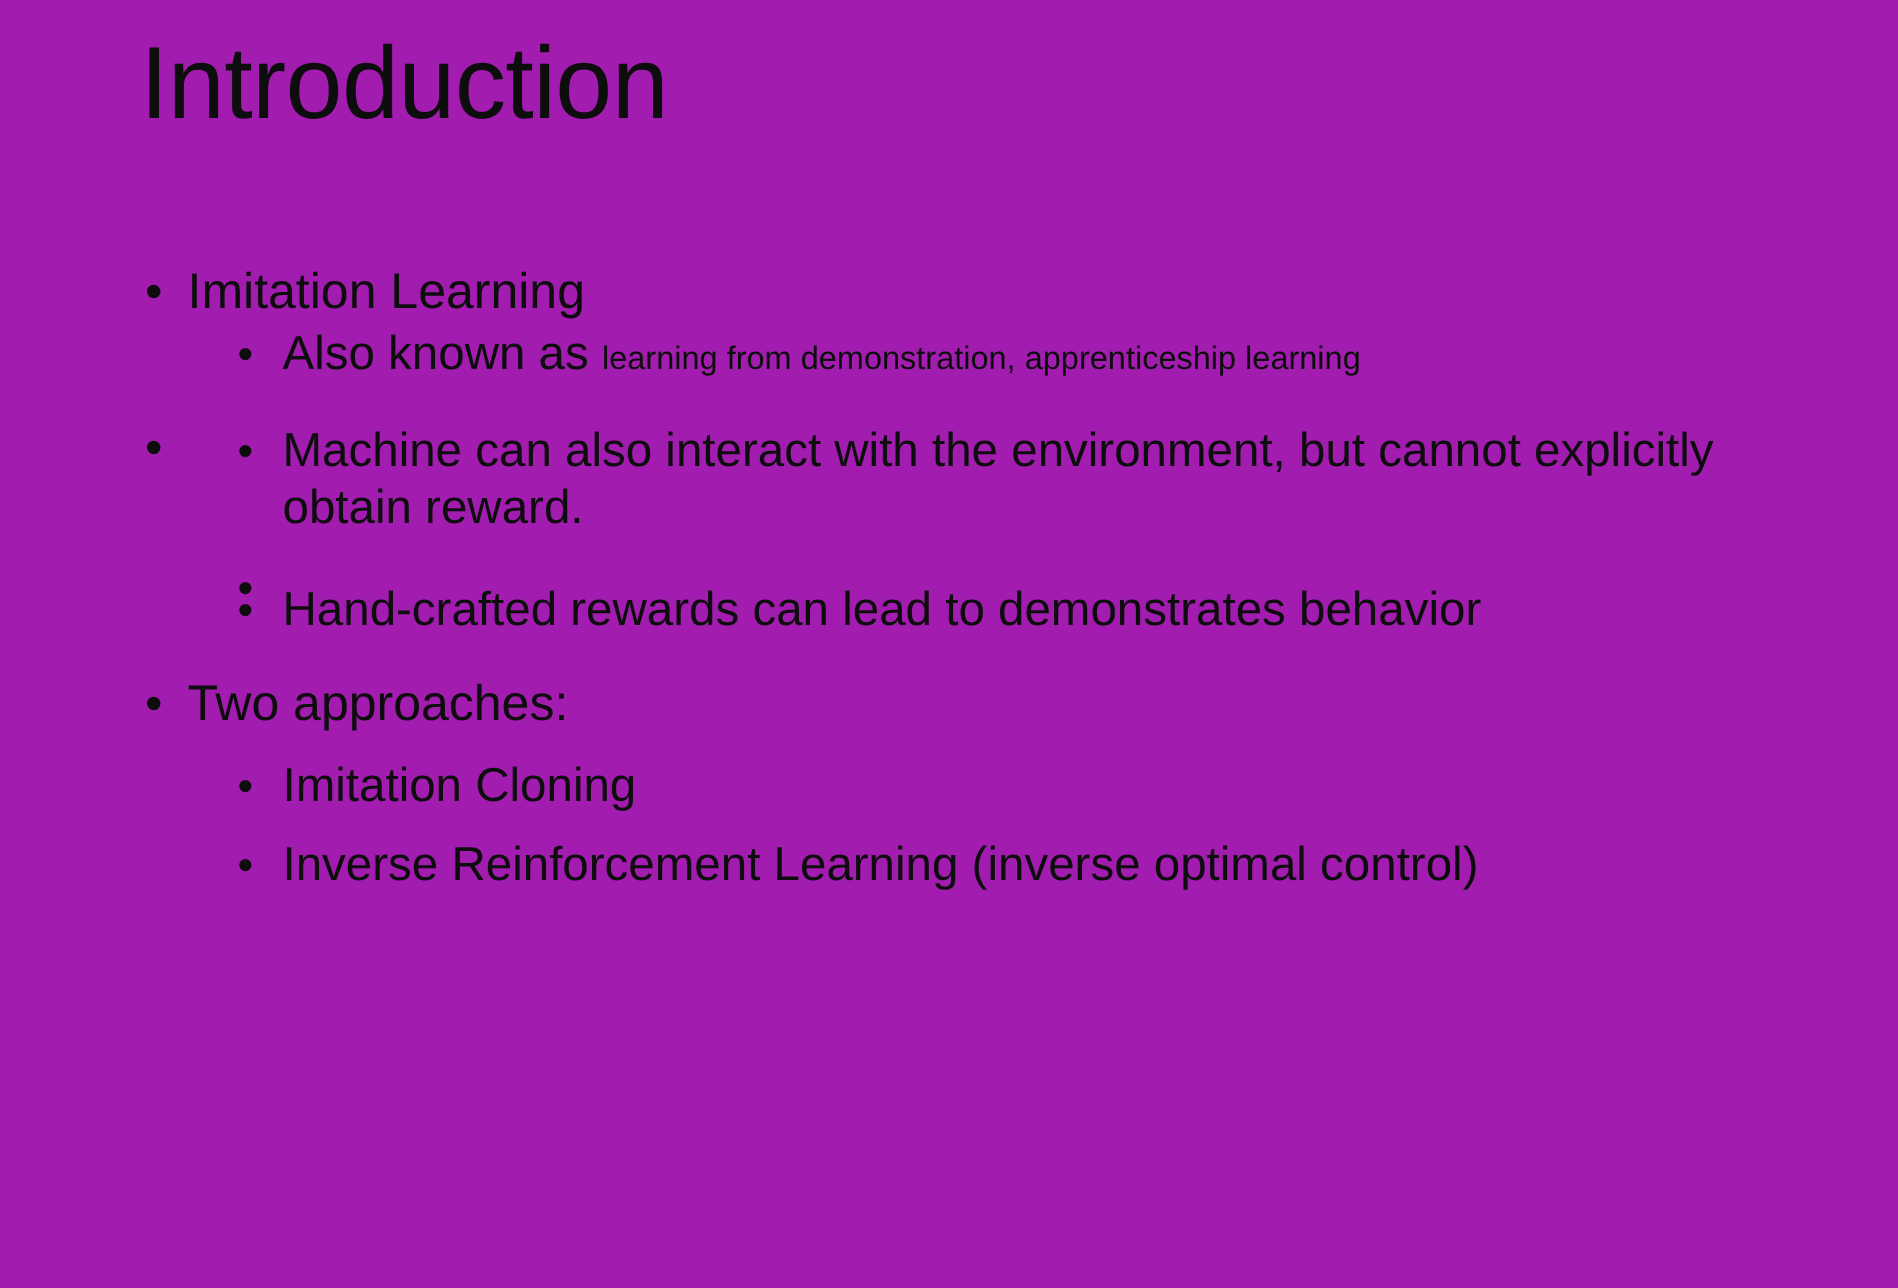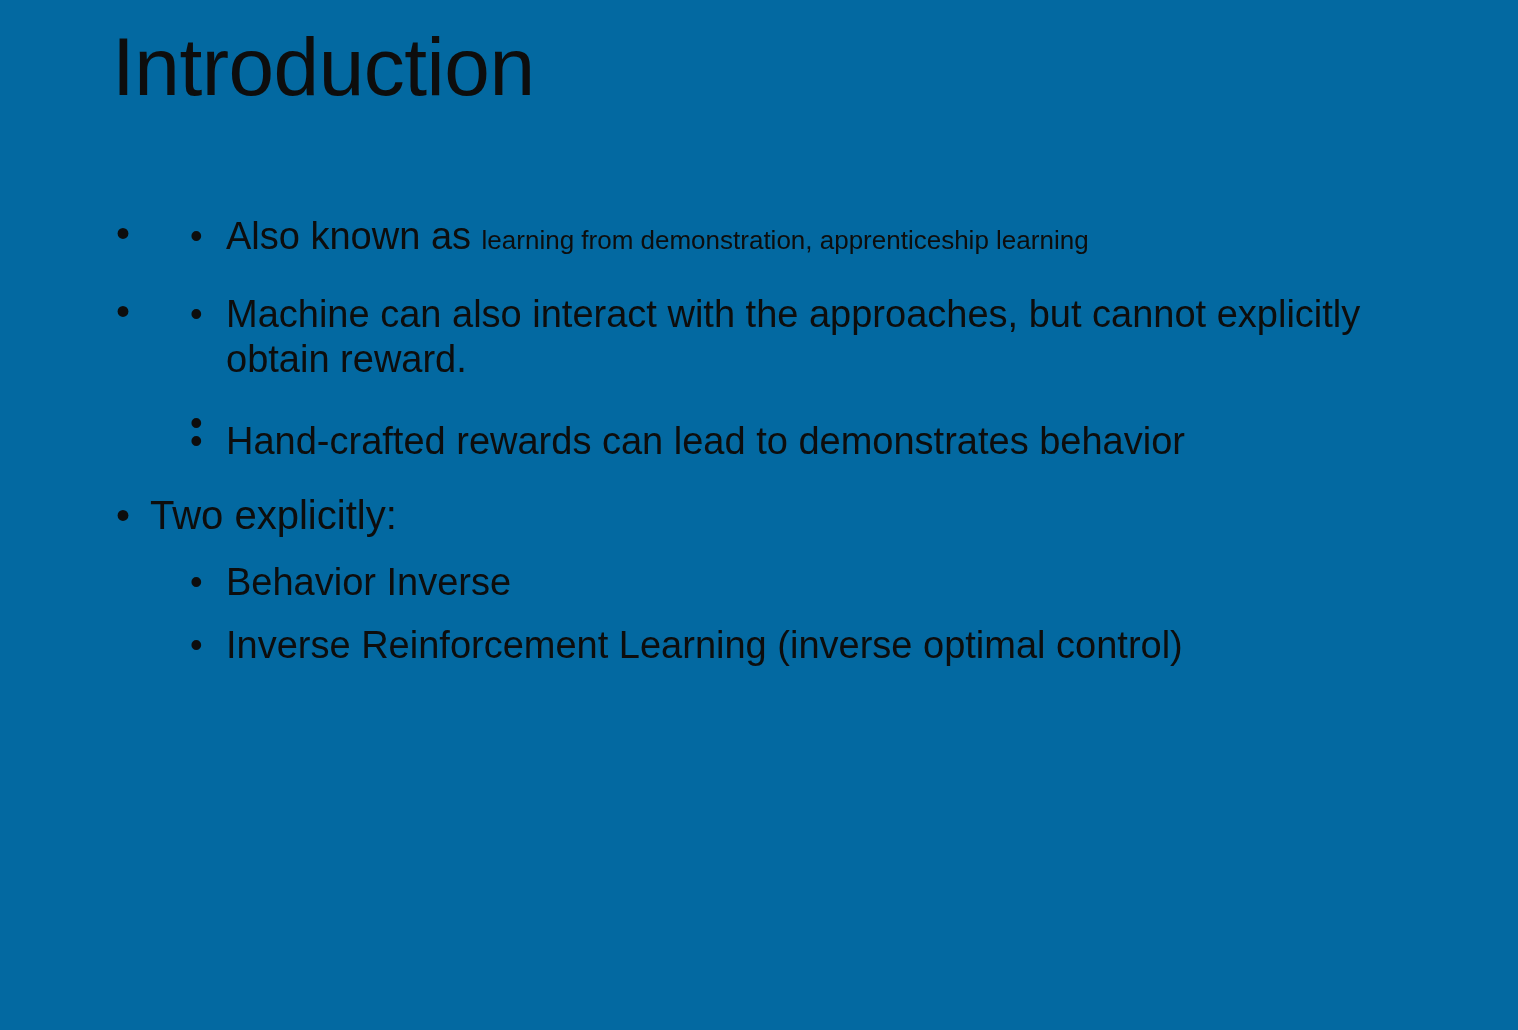--- a/index.html
+++ b/index.html
@@ -11,21 +11,21 @@
     width: 1518px;
     height: 1030px;
     font-family: "Liberation Sans", sans-serif;
     color: #0d0d0d;
     overflow: hidden;
   }
   .slide {
     position: relative;
     width: 1518px;
     height: 1030px;
-    background: #0369a1;
+    background: #a21caf;
     box-sizing: border-box;
   }
   .slide-title {
     position: absolute;
     left: 112px;
     top: 22px;
     font-size: 82px;
     font-weight: 400;
     line-height: 1.1;
     letter-spacing: -0.5px;
@@ -86,63 +86,64 @@
 <body>
 
 <div class="slide">
 
   <div class="slide-title">Introduction</div>
 
   <div class="body-content">
 
     <div class="lvl1">
       <span class="bullet">•</span>
+      <span>Imitation Learning</span>
     </div>
 
     <div class="lvl2">
       <span class="bullet">•</span>
       <span class="inline-run">Also known as </span><span class="inline-run run-alt">learning from demonstration, apprenticeship learning</span>
     </div>
 
     <div class="spacer-md"></div>
 
     <div class="lvl1">
       <span class="bullet">•</span>
     </div>
 
     <div class="lvl2">
       <span class="bullet">•</span>
-      <span>Machine can also interact with the approaches, but cannot explicitly obtain reward.</span>
+      <span>Machine can also interact with the environment, but cannot explicitly obtain reward.</span>
     </div>
 
     <div class="spacer-sm"></div>
 
     <div class="lvl2">
       <span class="bullet">•</span>
     </div>
 
     <div class="spacer-sm"></div>
 
     <div class="lvl2">
       <span class="bullet">•</span>
       <span>Hand-crafted rewards can lead to demonstrates behavior</span>
     </div>
 
     <div class="spacer-md"></div>
 
     <div class="lvl1">
       <span class="bullet">•</span>
-      <span>Two explicitly:</span>
+      <span>Two approaches:</span>
     </div>
 
     <div class="spacer-sm"></div>
 
     <div class="lvl2">
       <span class="bullet">•</span>
-      <span>Behavior Inverse</span>
+      <span>Imitation Cloning</span>
     </div>
 
     <div class="spacer-sm"></div>
 
     <div class="lvl2">
       <span class="bullet">•</span>
       <span>Inverse Reinforcement Learning (inverse optimal control)</span>
     </div>
 
   </div>

